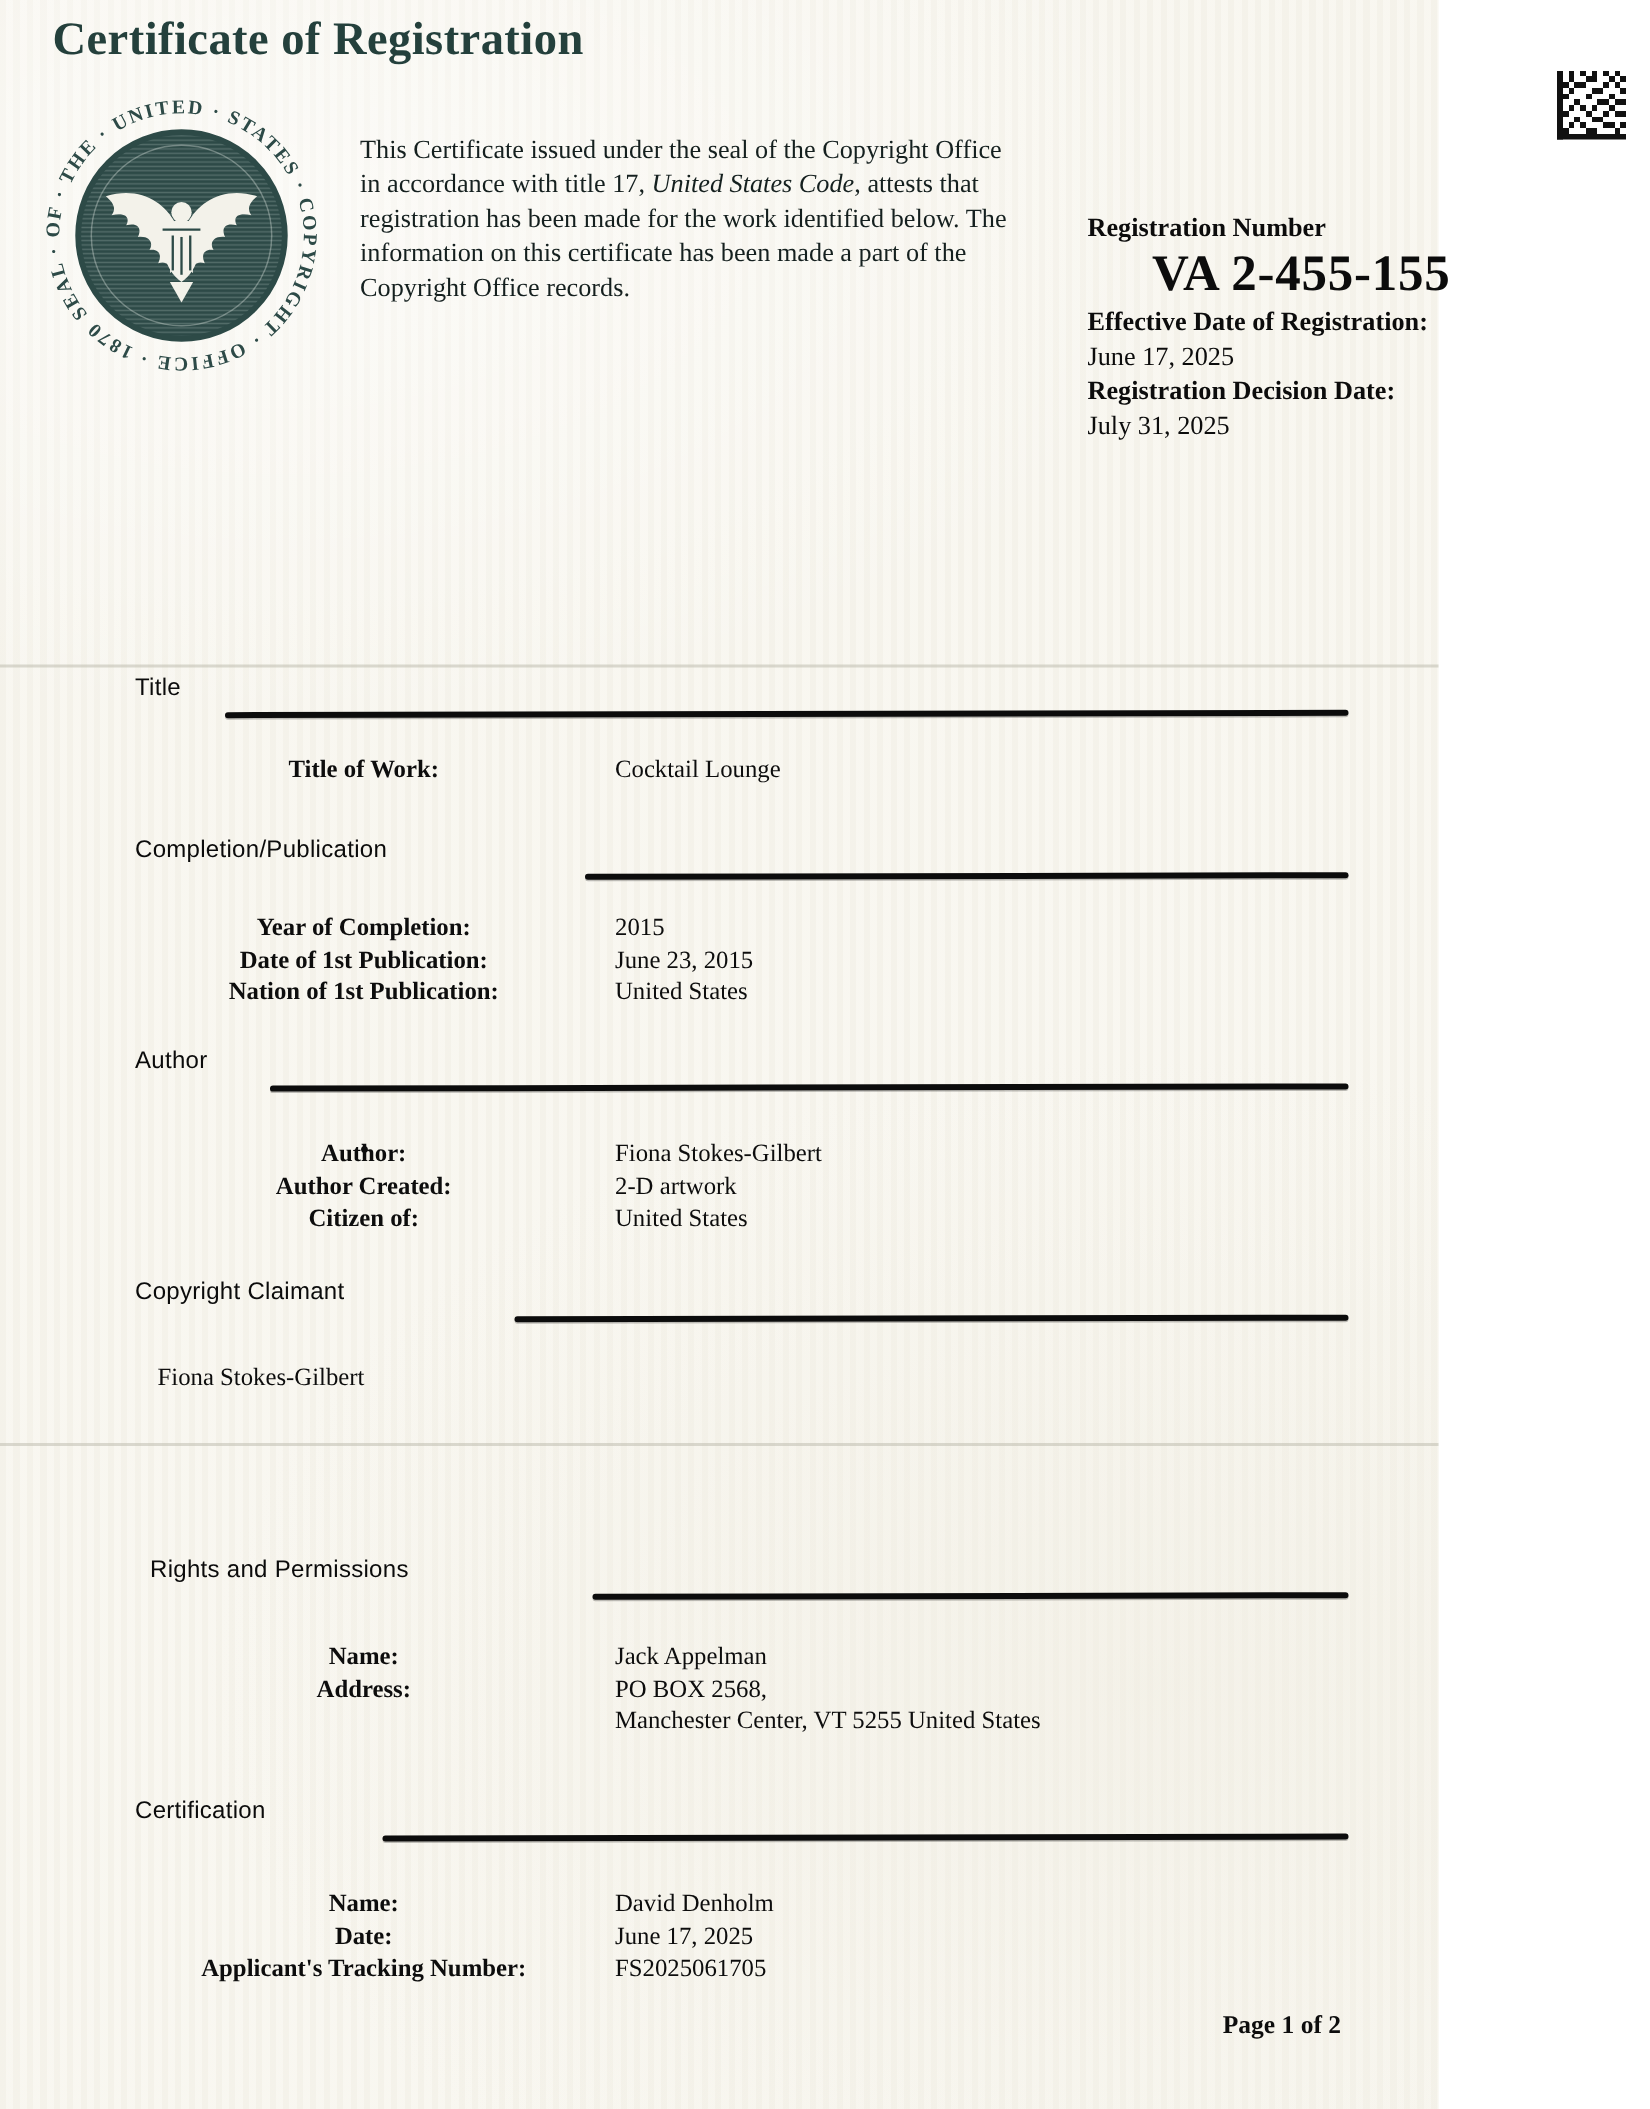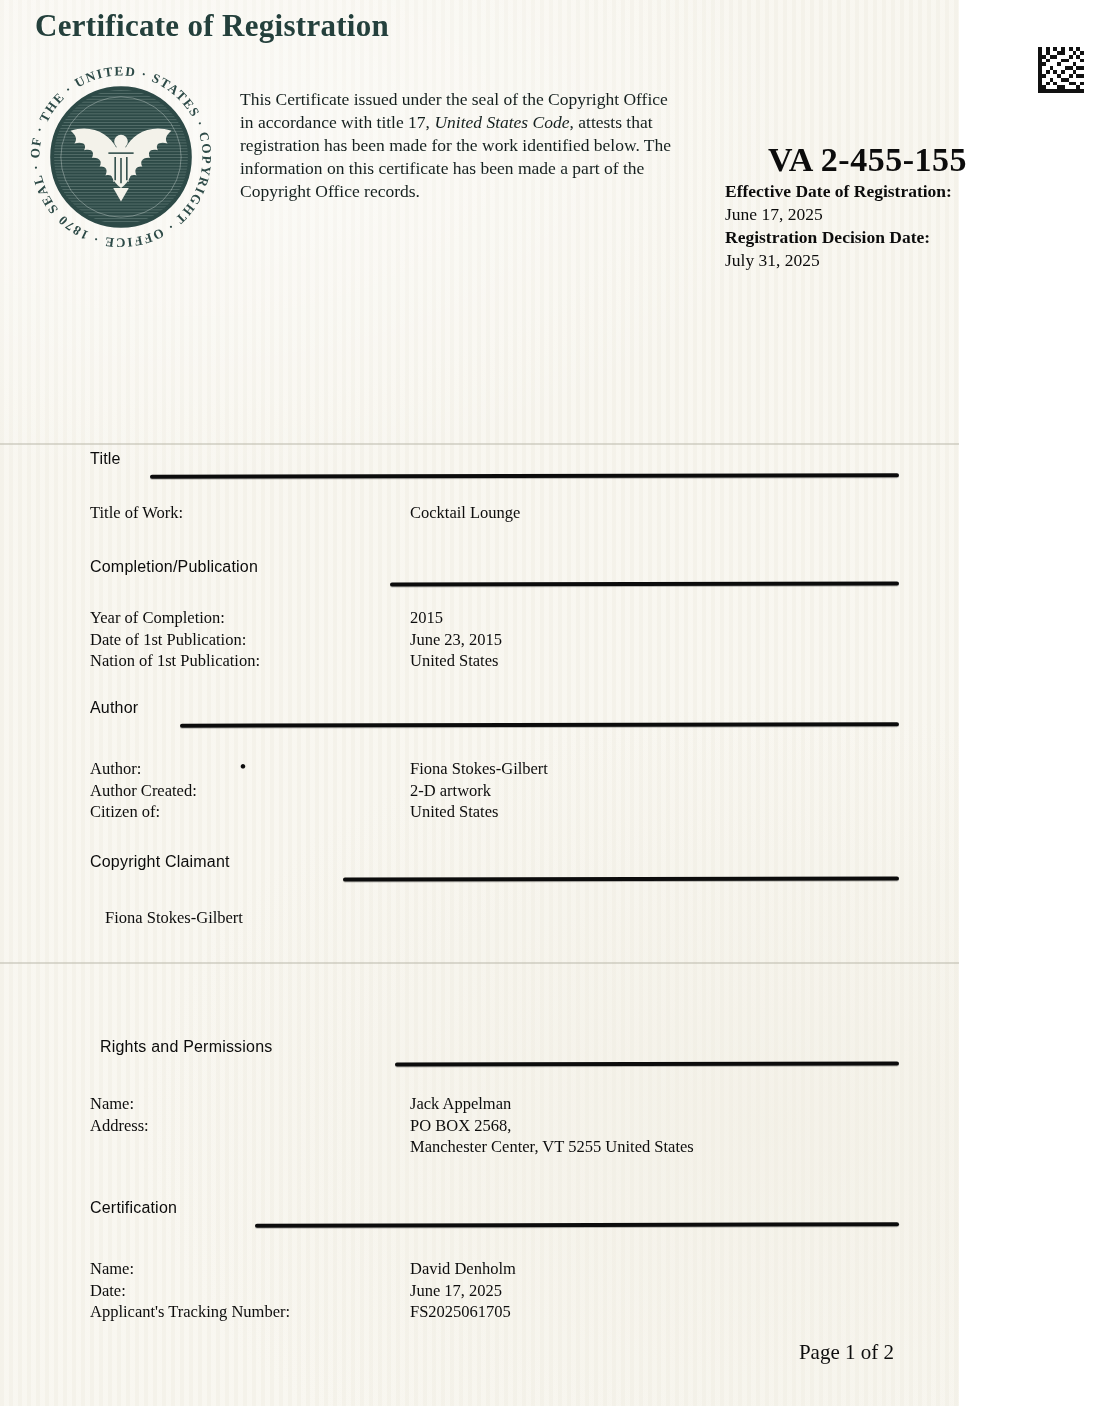--- a/index.html
+++ b/index.html
@@ -43,35 +43,35 @@
     font-family:"Liberation Sans", sans-serif;font-weight:normal;font-size:16px;
     color:#0b0b0b;letter-spacing:.2px;white-space:nowrap;
   }
   .rule{
     position:absolute;top:24px;right:0;height:3.5px;background:#0c0c0c;
     border-radius:2px;transform:rotate(-.12deg);
     box-shadow:0 1px 0 rgba(12,12,12,.25);
   }
   .rows{position:absolute;left:0;right:0;}
   .row{display:flex;align-items:baseline;line-height:21.5px;font-size:16.5px;}
-  .lbl{flex:none;width:305px;text-align:left;font-weight:normal;}
+  .lbl{flex:none;width:305px;text-align:center;font-weight:bold;}
   .val{margin-left:15px;}
   .val div{line-height:21.5px;}
   .bullet{position:absolute;left:150px;top:-1px;font-size:17px;font-weight:bold;}
 
   .sec-title{top:450px;}         .sec-title .rule{left:60px;}        .sec-title .rows{top:52px;}
   .sec-completion{top:558px;}    .sec-completion .rule{left:300px;}  .sec-completion .rows{top:49px;}
   .sec-author{top:699px;}        .sec-author .rule{left:90px;}       .sec-author .rows{top:59px;}
   .sec-claimant{top:853px;}      .sec-claimant .rule{left:253px;}    .sec-claimant .rows{top:54px;}
   .sec-rights{top:1038px;}       .sec-rights .sec-heading{left:10px;} .sec-rights .rule{left:305px;} .sec-rights .rows{top:55px;}
   .sec-certification{top:1199px;}.sec-certification .rule{left:165px;}.sec-certification .rows{top:59px;}
 
   .footer{
     position:absolute;right:65px;top:1340px;
-    font-weight:normal;font-size:21px;color:#0d0d0d;
+    font-weight:bold;font-size:17px;color:#0d0d0d;
   }
 </style>
 </head>
 <body>
 
 <div class="page">
 
   <div class="scan-line scan-line-1"></div>
   <div class="scan-line scan-line-2"></div>
 
@@ -127,20 +127,21 @@
         <line x1="100" y1="101" x2="100" y2="127"></line>
         <line x1="106" y1="100" x2="106" y2="124"></line>
         <line x1="87" y1="96" x2="113" y2="96"></line>
       </g>
     </svg>
   </div>
 
   <p class="intro"><span>This Certificate issued under the seal of the Copyright Office in accordance with title 17, </span><em>United States Code</em><span>, attests that registration has been made for the work identified below. The information on this certificate has been made a part of the Copyright Office records.</span></p>
 
   <div class="regblock">
+    <div class="reg-label">Registration Number</div>
     <div class="reg-number">VA 2-455-155</div>
     <div class="reg-label">Effective Date of Registration:</div>
     <div class="reg-value">June 17, 2025</div>
     <div class="reg-label">Registration Decision Date:</div>
     <div class="reg-value">July 31, 2025</div>
   </div>
 
   <section class="sec sec-title">
     <span class="sec-heading">Title</span>
     <div class="rule"></div>

